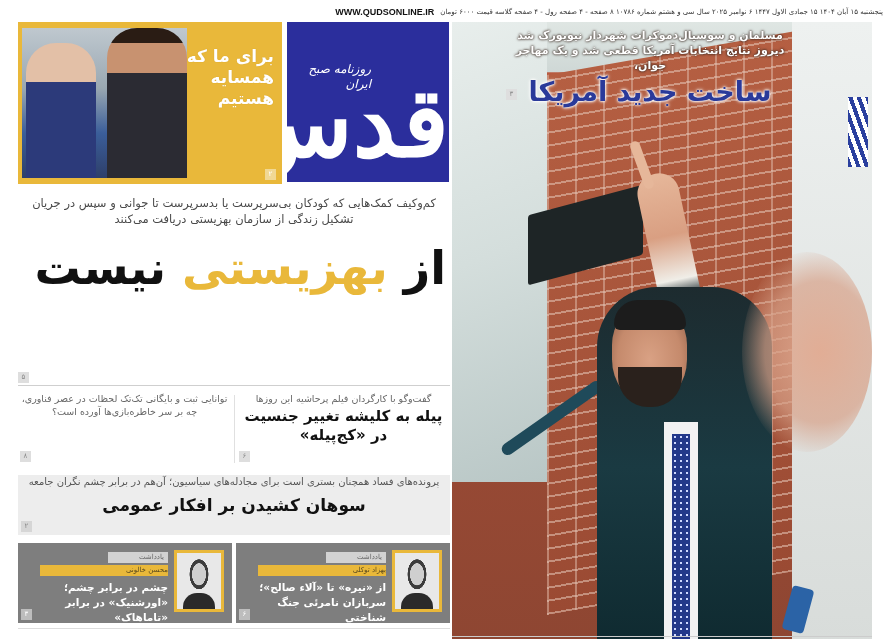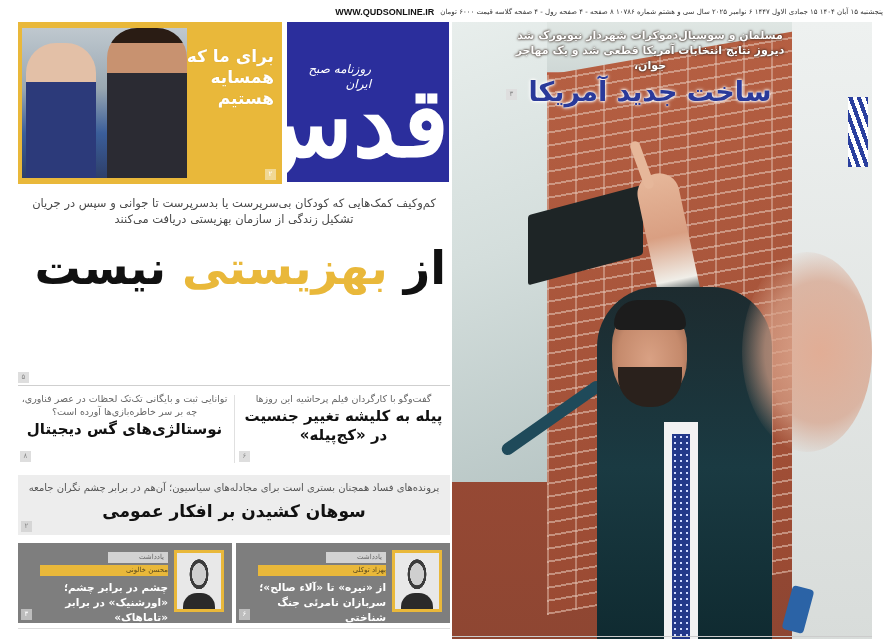--- a/index.html
+++ b/index.html
@@ -155,21 +155,21 @@
   
   .story { position: absolute; top: 392px; width: 213px; height: 70px; text-align: center; }
   .story .kicker { font-size: 9.5px; line-height: 13px; color: #666; }
   .story .title { font-size: 15px; line-height: 19px; font-weight: bold; color: #111; margin-top: 2px; }
   .story .page-num { position: absolute; bottom: 0; left: 2px; }
   .story-divider { position: absolute; top: 395px; left: 234px; width: 1px; height: 68px; background: #e0e0e0; }
 
   
   .banner {
     position: absolute; top: 475px; left: 18px; width: 432px; height: 60px;
-    background: #ededed; text-align: center; padding-top: 6px;
+    background: #ededed; text-align: center; padding-top: 0;
   }
   .banner .kicker { font-size: 10px; line-height: 14px; color: #555; }
   .banner .title { font-size: 17px; line-height: 22px; font-weight: bold; color: #111; margin-top: 5px; }
   .banner .page-num { position: absolute; bottom: 3px; left: 3px; background: #d6d6d6; }
 
   
   .opinion {
     position: absolute; top: 543px; width: 214px; height: 80px; background: #7e7e7e;
   }
   .opinion .avatar {
@@ -260,21 +260,20 @@
 <div class="rule" style="top:385px"></div>
 
 <div class="story" style="left:237px">
   <div class="kicker">گفت‌وگو با کارگردان فیلم پرحاشیه این روزها</div>
   <div class="title">پیله به کلیشه تغییر جنسیت در «کج‌پیله»</div>
   <span class="page-num">۶</span>
 </div>
 <div class="story-divider"></div>
 <div class="story" style="left:18px">
   <div class="kicker">توانایی ثبت و بایگانی تک‌تک لحظات در عصر فناوری، چه بر سر خاطره‌بازی‌ها آورده است؟</div>
-  <div class="title">نوستالژی‌های گس دیجیتال</div>
   <span class="page-num">۸</span>
 </div>
 
 <div class="banner">
   <div class="kicker">پرونده‌های فساد همچنان بستری است برای مجادله‌های سیاسیون؛ آن‌هم در برابر چشم نگران جامعه</div>
   <div class="title">سوهان کشیدن بر افکار عمومی</div>
   <span class="page-num">۲</span>
 </div>
 
 <div class="opinion" style="left:236px">

